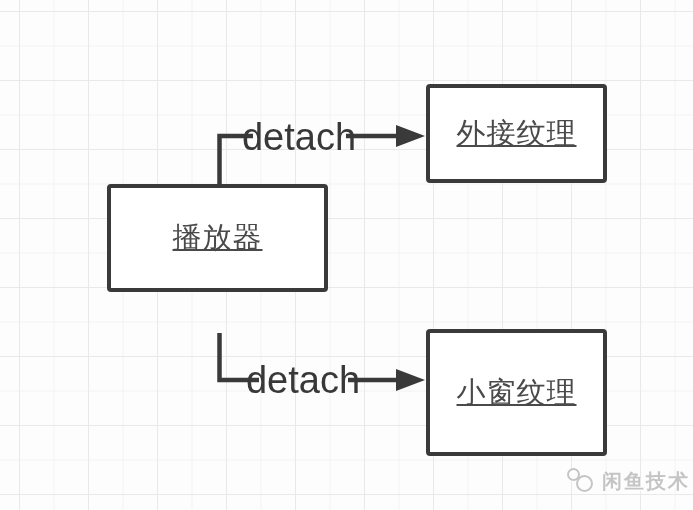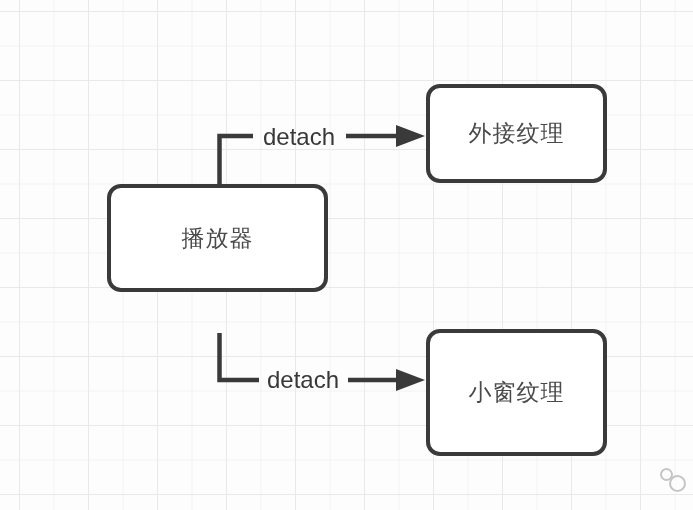--- a/index.html
+++ b/index.html
@@ -27,34 +27,35 @@
     position: absolute; left: 0; top: 0;
     width: 693px; height: 510px;
     pointer-events: none;
   }
 
   .node {
     position: absolute;
     display: flex; align-items: center; justify-content: center;
     background: #ffffff;
     border: 4px solid #3a3a3a;
-    border-radius: 14px;
+    border-radius: 4px;
     color: #4a4a4a;
-    font-size: 23px;
+    font-size: 29px;
     letter-spacing: 1px;
     text-align: center;
+    text-decoration: underline;
   }
   .node-player        { left: 107px; top: 184px; width: 221px; height: 108px; }
   .node-external      { left: 426px; top:  84px; width: 181px; height:  99px; }
   .node-small-window  { left: 426px; top: 329px; width: 181px; height:  127px; }
 
   .edge-label {
     position: absolute;
     transform: translate(-50%, -50%);
-    font-size: 24px;
+    font-size: 38px;
     color: #383838;
     white-space: nowrap;
     background: transparent;
   }
   .edge-label-detach { left: 299px; top: 137px; }
   .edge-label-attach { left: 303px; top: 380px; }
 
   .watermark {
     position: absolute;
     right: 3px; bottom: 15px;
@@ -107,15 +108,16 @@
 
   <div class="watermark">
     <svg class="watermark-logo" width="33" height="28" viewBox="0 0 33 28" xmlns="http://www.w3.org/2000/svg">
 
       <circle cx="10.5" cy="8.5" r="5.5" fill="none" stroke="#ffffff" stroke-width="2.5"></circle>
       <circle cx="21.5" cy="17.5" r="7.5" fill="none" stroke="#ffffff" stroke-width="2.5"></circle>
 
       <circle cx="9.5" cy="7.5" r="5.5" fill="#fdfdfd" stroke="#c3c3c3" stroke-width="2"></circle>
       <circle cx="20.5" cy="16.5" r="7.5" fill="#fdfdfd" stroke="#c3c3c3" stroke-width="2"></circle>
     </svg>
+    <span class="watermark-text">闲鱼技术</span>
   </div>
 
 </div>
 
 </body></html>

